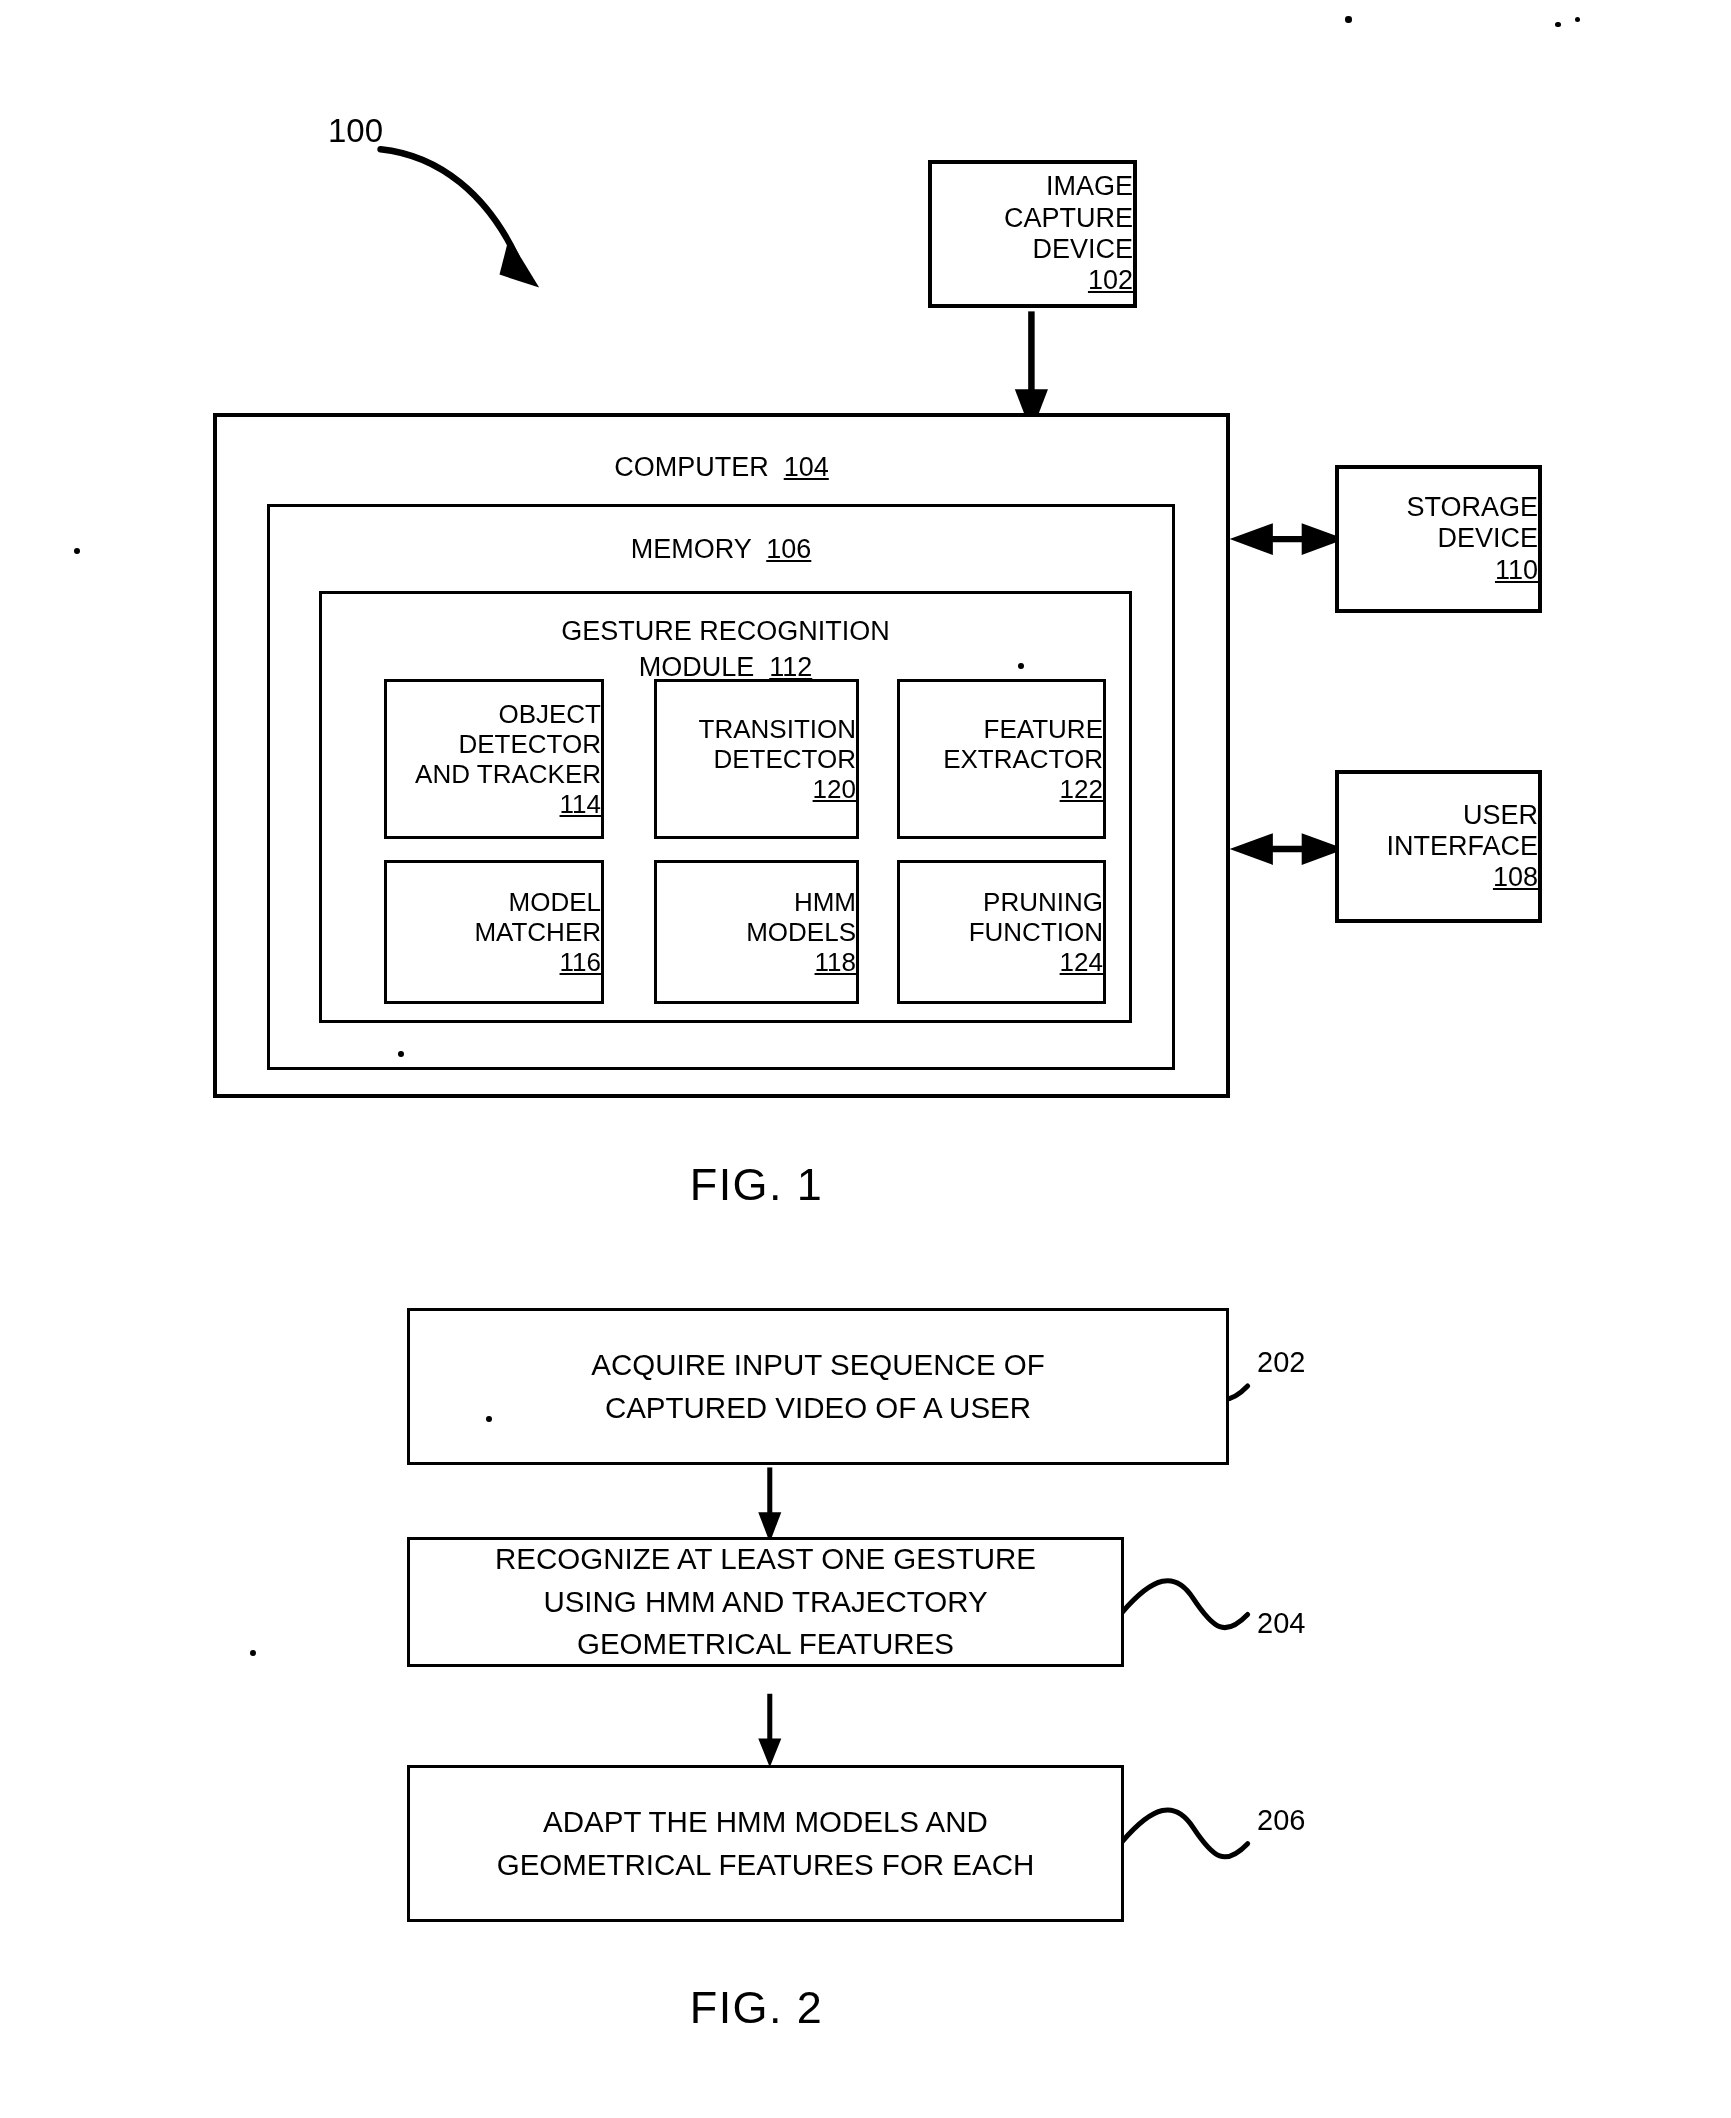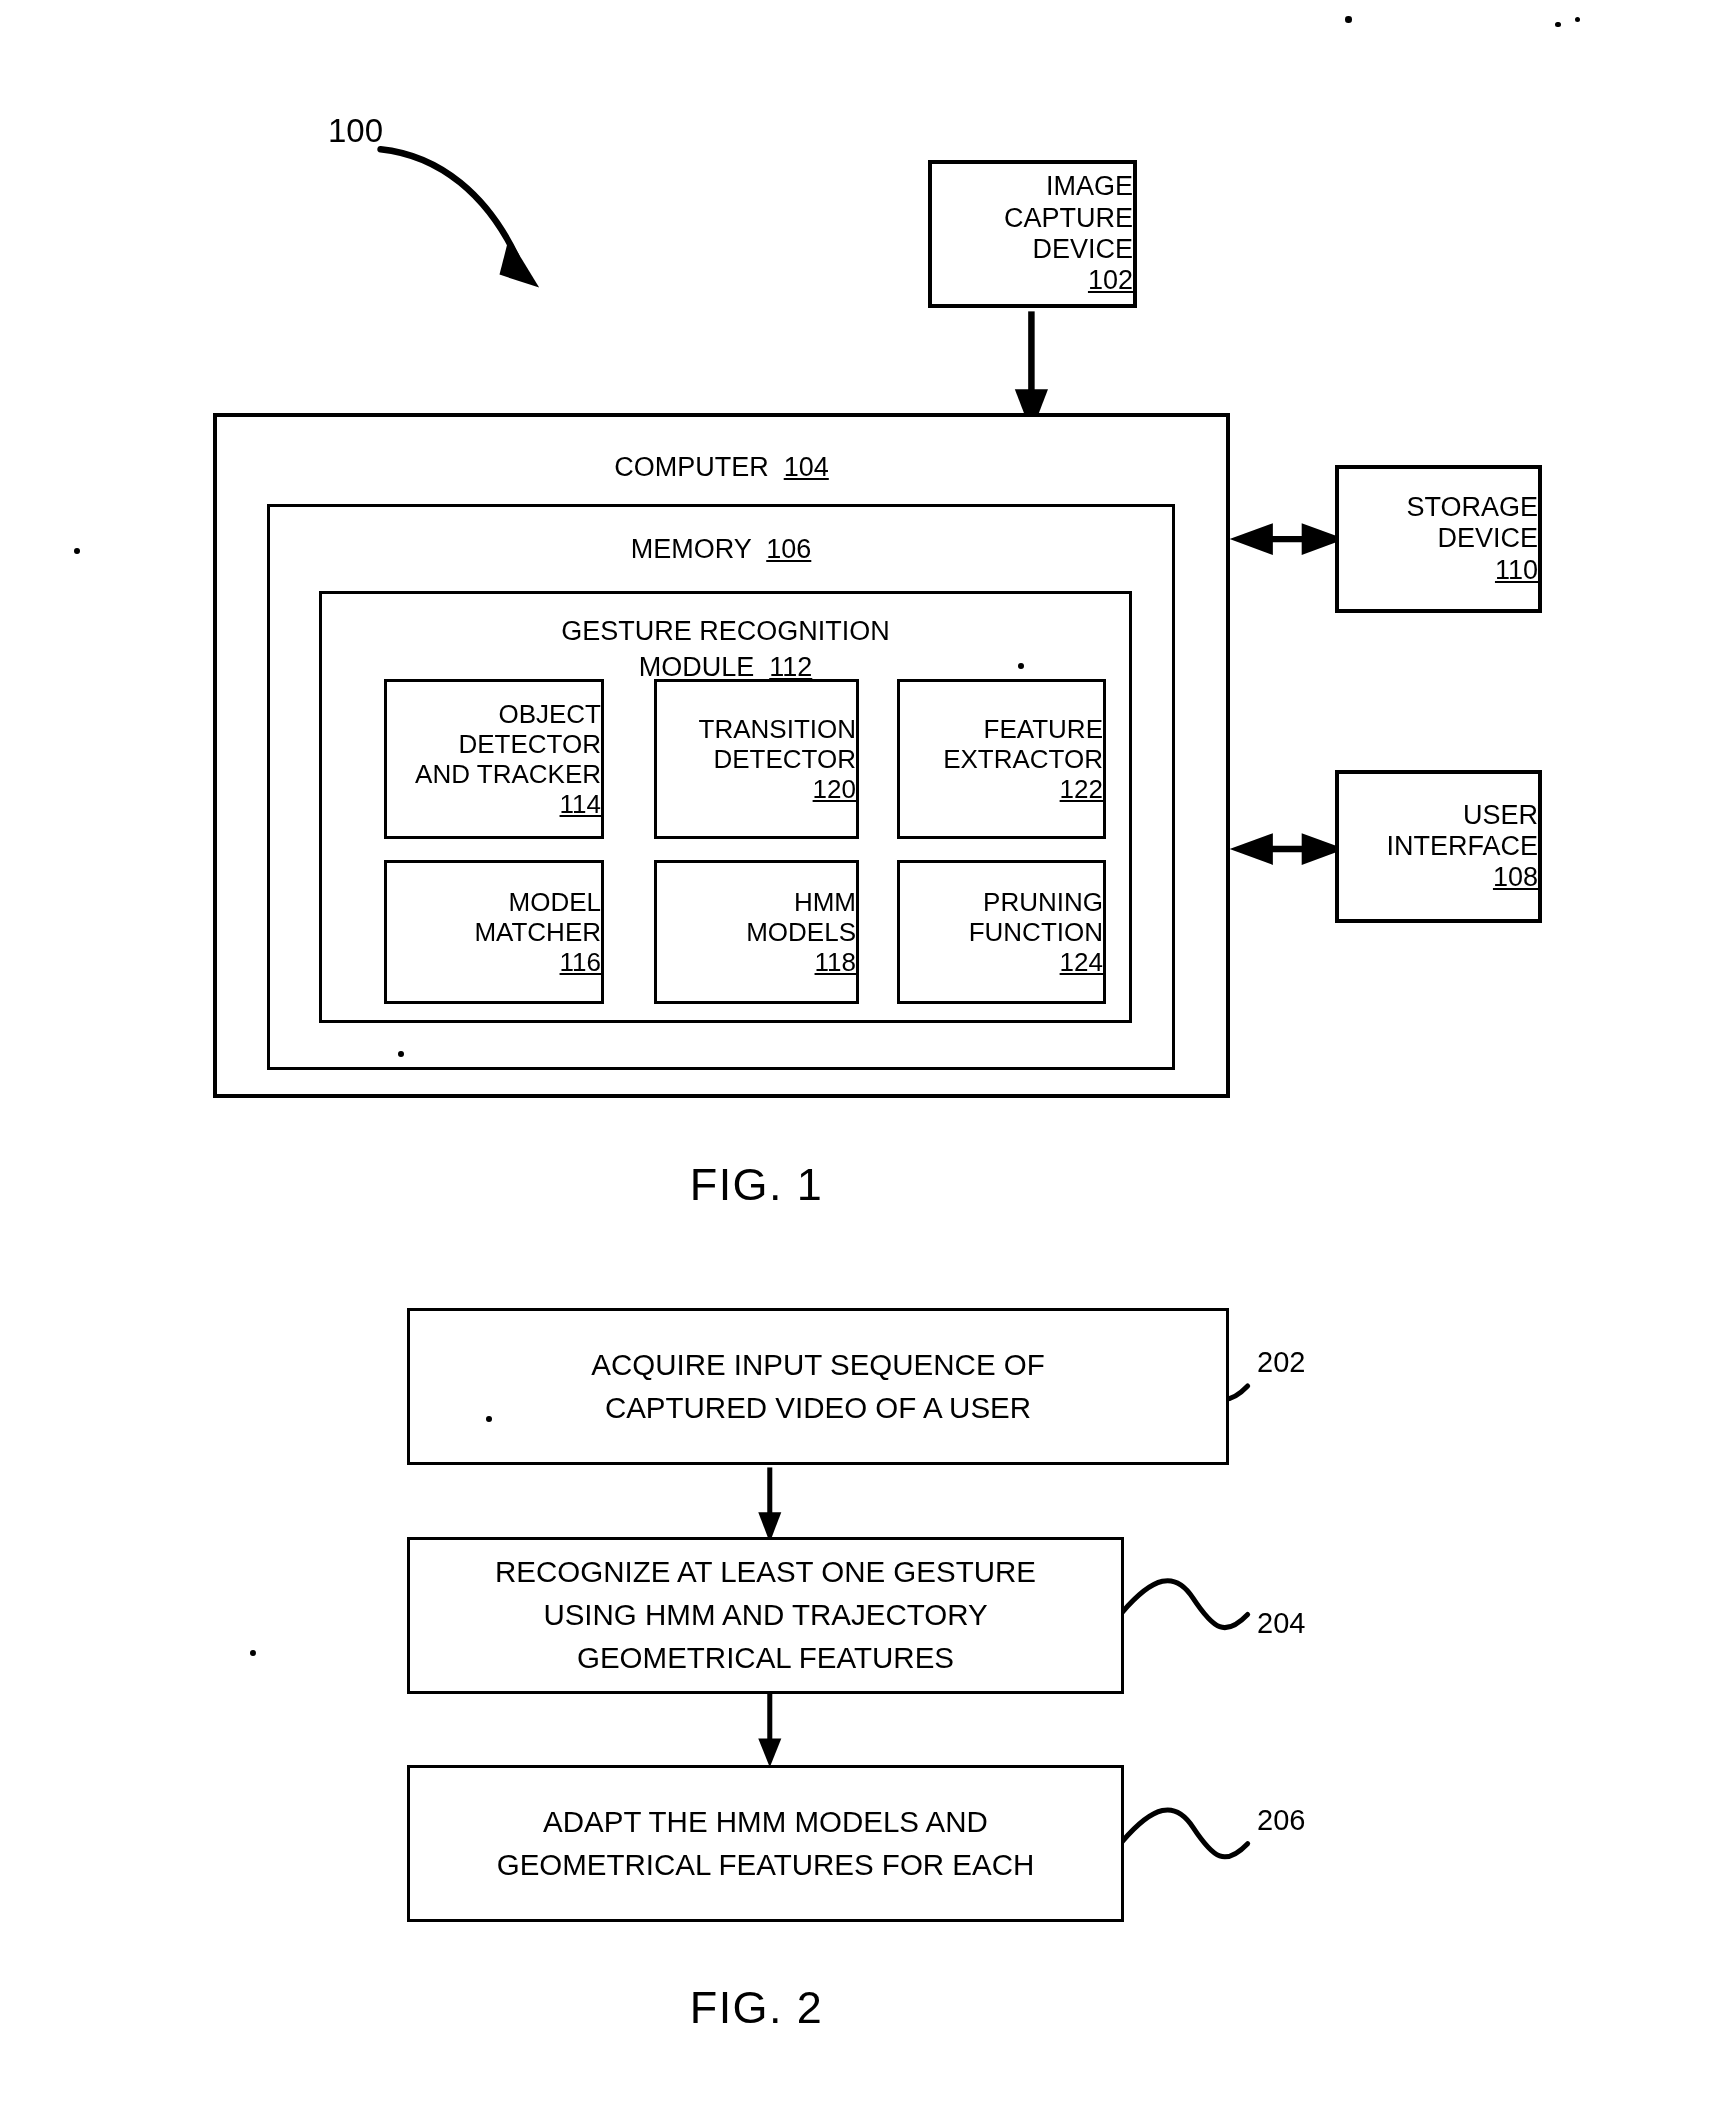--- a/index.html
+++ b/index.html
@@ -225,21 +225,21 @@
 </div>
 
 <div class="fig-caption" style="left:0; top:1159px; width:1513px;">FIG. 1</div>
 
 <div class="flow-box" style="left:407px; top:1308px; width:822px; height:157px;">
   <span class="label-line">ACQUIRE INPUT SEQUENCE OF</span>
   <span class="label-line">CAPTURED VIDEO OF A USER</span>
 </div>
 <div class="callout-num" style="left:1257px; top:1346px;">202</div>
 
-<div class="flow-box" style="left:407px; top:1537px; width:717px; height:157px;">
+<div class="flow-box" style="left:407px; top:1537px; width:717px; height:130px;">
   <span class="label-line">RECOGNIZE AT LEAST ONE GESTURE</span>
   <span class="label-line">USING HMM AND TRAJECTORY</span>
   <span class="label-line">GEOMETRICAL FEATURES</span>
 </div>
 <div class="callout-num" style="left:1257px; top:1575px;margin-top:32px;">204</div>
 
 <div class="flow-box" style="left:407px; top:1765px; width:717px; height:157px;">
   <span class="label-line">ADAPT THE HMM MODELS AND</span>
   <span class="label-line">GEOMETRICAL FEATURES FOR EACH</span>
 </div>

